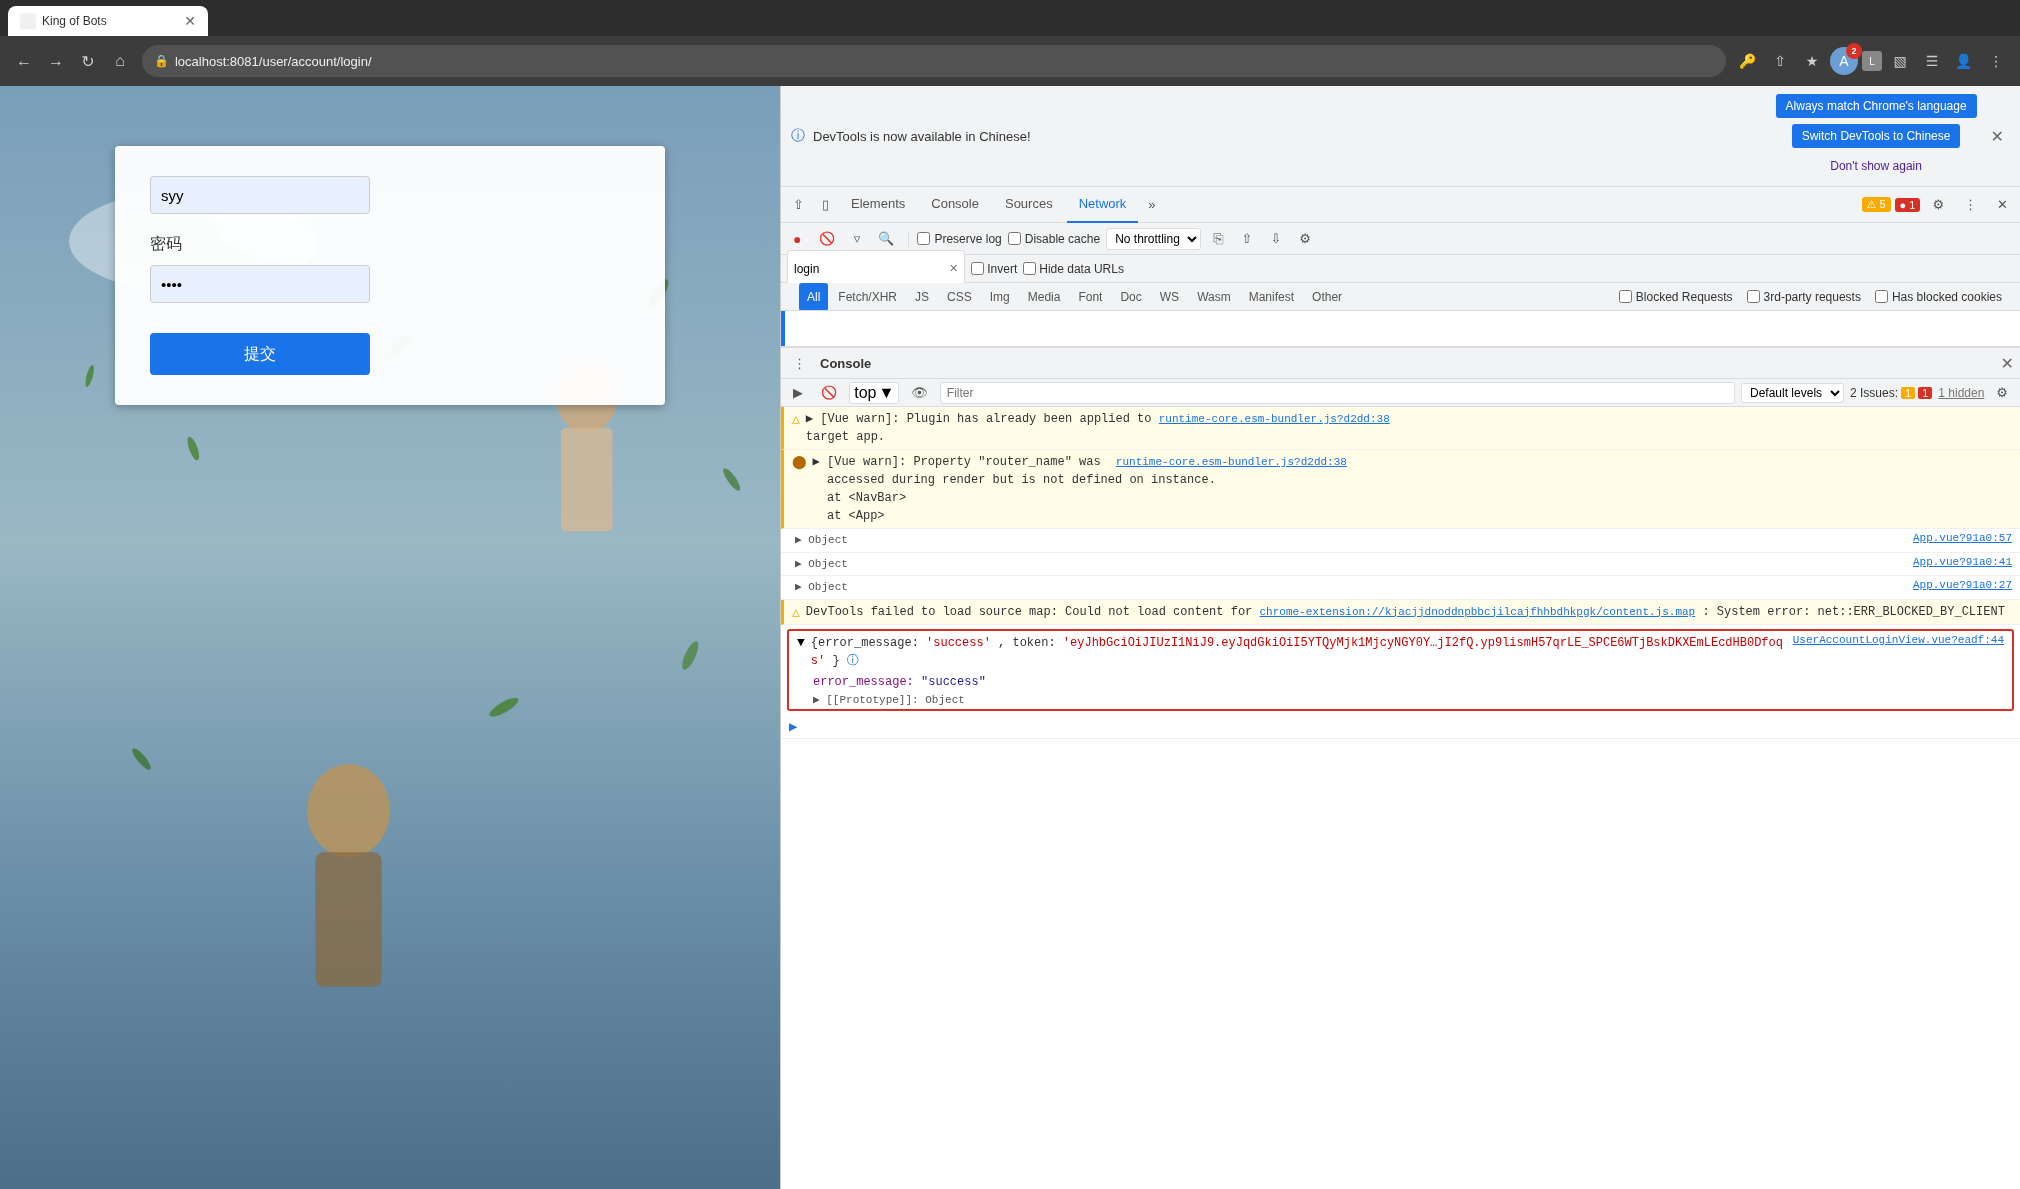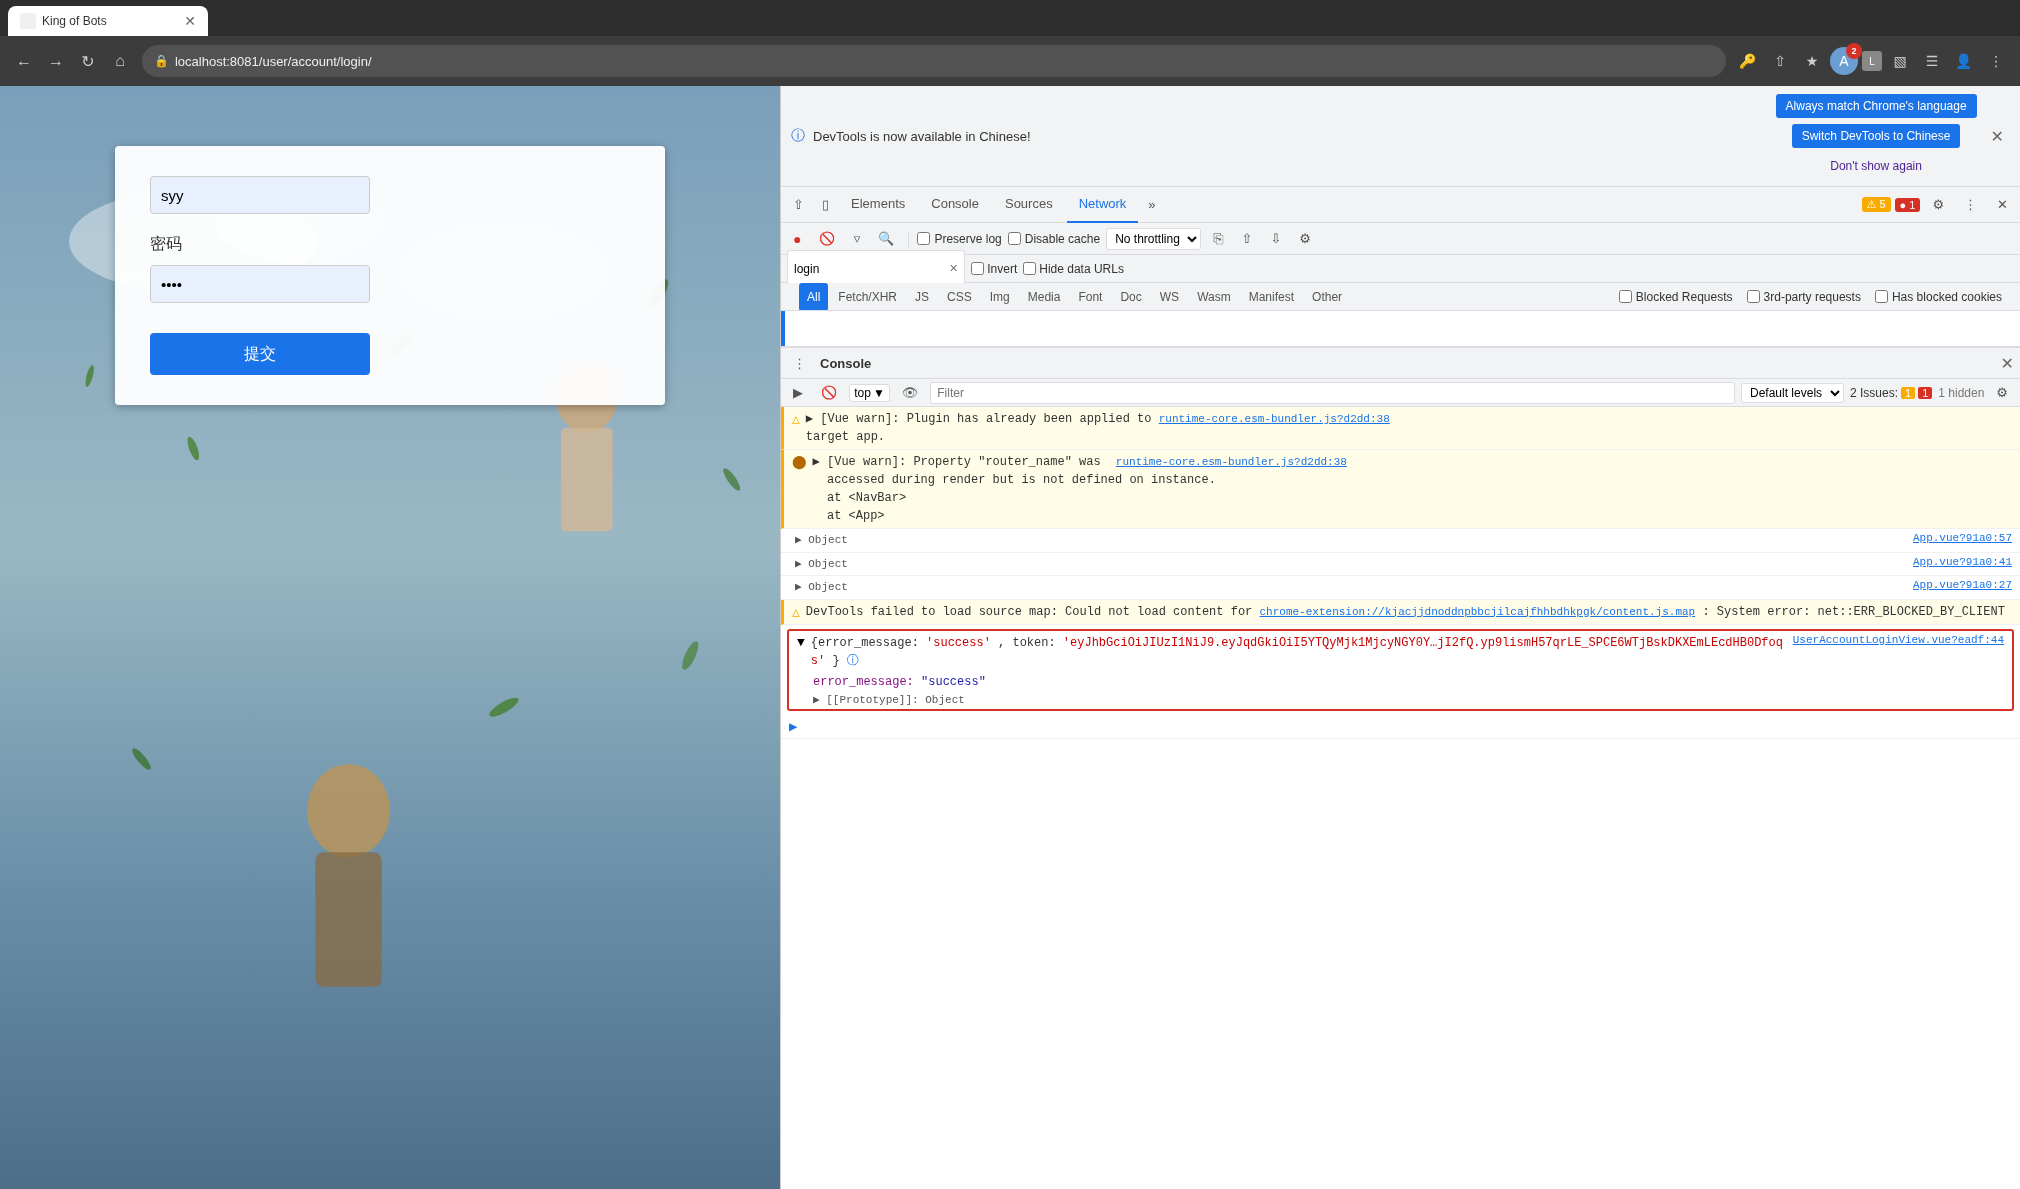--- a/index.html
+++ b/index.html
@@ -84,27 +84,27 @@
     .timeline-bar { position: absolute; bottom: 0; left: 0; width: 4px; height: 100%; background: #1a73e8; }
 
     
     .console-divider { background: #f1f3f4; border-top: 1px solid #dadce0; border-bottom: 1px solid #dadce0; display: flex; align-items: center; padding: 0 6px; height: 32px; gap: 8px; }
     .console-label { font-size: 13px; font-weight: bold; color: #333; }
     .console-close-btn { margin-left: auto; background: none; border: none; cursor: pointer; color: #666; font-size: 16px; }
 
     
     .console-toolbar { background: #f1f3f4; border-bottom: 1px solid #dadce0; display: flex; align-items: center; padding: 0 6px; height: 28px; gap: 6px; }
     .ct-btn { background: transparent; border: none; color: #555; cursor: pointer; padding: 2px 6px; font-size: 13px; border-radius: 3px; display: flex; align-items: center; gap: 2px; }
-    .top-select { background: #fff; border: 1px solid #dadce0; border-radius: 3px; padding: 1px 4px; font-size: 12px; display: flex; align-items: center; gap: 2px; cursor: pointer; }
+    .top-select { background: #fff; border: 1px solid #dadce0; border-radius: 3px; padding: 1px 4px; font-size: 16px; display: flex; align-items: center; gap: 2px; cursor: pointer; }
     .filter-console-input { background: #fff; border: 1px solid #dadce0; border-radius: 3px; padding: 1px 6px; font-size: 12px; height: 22px; flex: 1; outline: none; }
     .levels-select { background: #fff; border: 1px solid #dadce0; border-radius: 3px; padding: 1px 4px; font-size: 12px; cursor: pointer; }
     .issues-badge { display: flex; align-items: center; gap: 3px; font-size: 12px; color: #333; }
     .badge-warn { background: #f9ab00; color: #fff; border-radius: 2px; padding: 0 4px; font-size: 11px; }
     .badge-err { background: #d93025; color: #fff; border-radius: 2px; padding: 0 4px; font-size: 11px; }
-    .hidden-count { font-size: 12px; color: #777; }
+    .hidden-count { font-size: 12px; color: #777; text-decoration: underline; }
 
     
     .console-output { flex: 1; overflow-y: auto; background: #fff; font-family: 'Courier New', monospace; font-size: 12px; }
     .console-entry { display: flex; align-items: flex-start; padding: 3px 8px; border-bottom: 1px solid #f0f0f0; gap: 6px; min-height: 20px; }
     .console-entry.warn { background: #fffde7; border-left: 3px solid #f9ab00; }
     .console-icon { font-size: 13px; flex-shrink: 0; margin-top: 1px; }
     .warn-icon { color: #f9ab00; }
     .console-text { flex: 1; color: #333; line-height: 1.5; word-break: break-all; }
     .console-link { color: #1a73e8; text-decoration: underline; cursor: pointer; font-size: 11px; }
     .console-right { margin-left: auto; font-size: 11px; color: #1a73e8; cursor: pointer; white-space: nowrap; }

